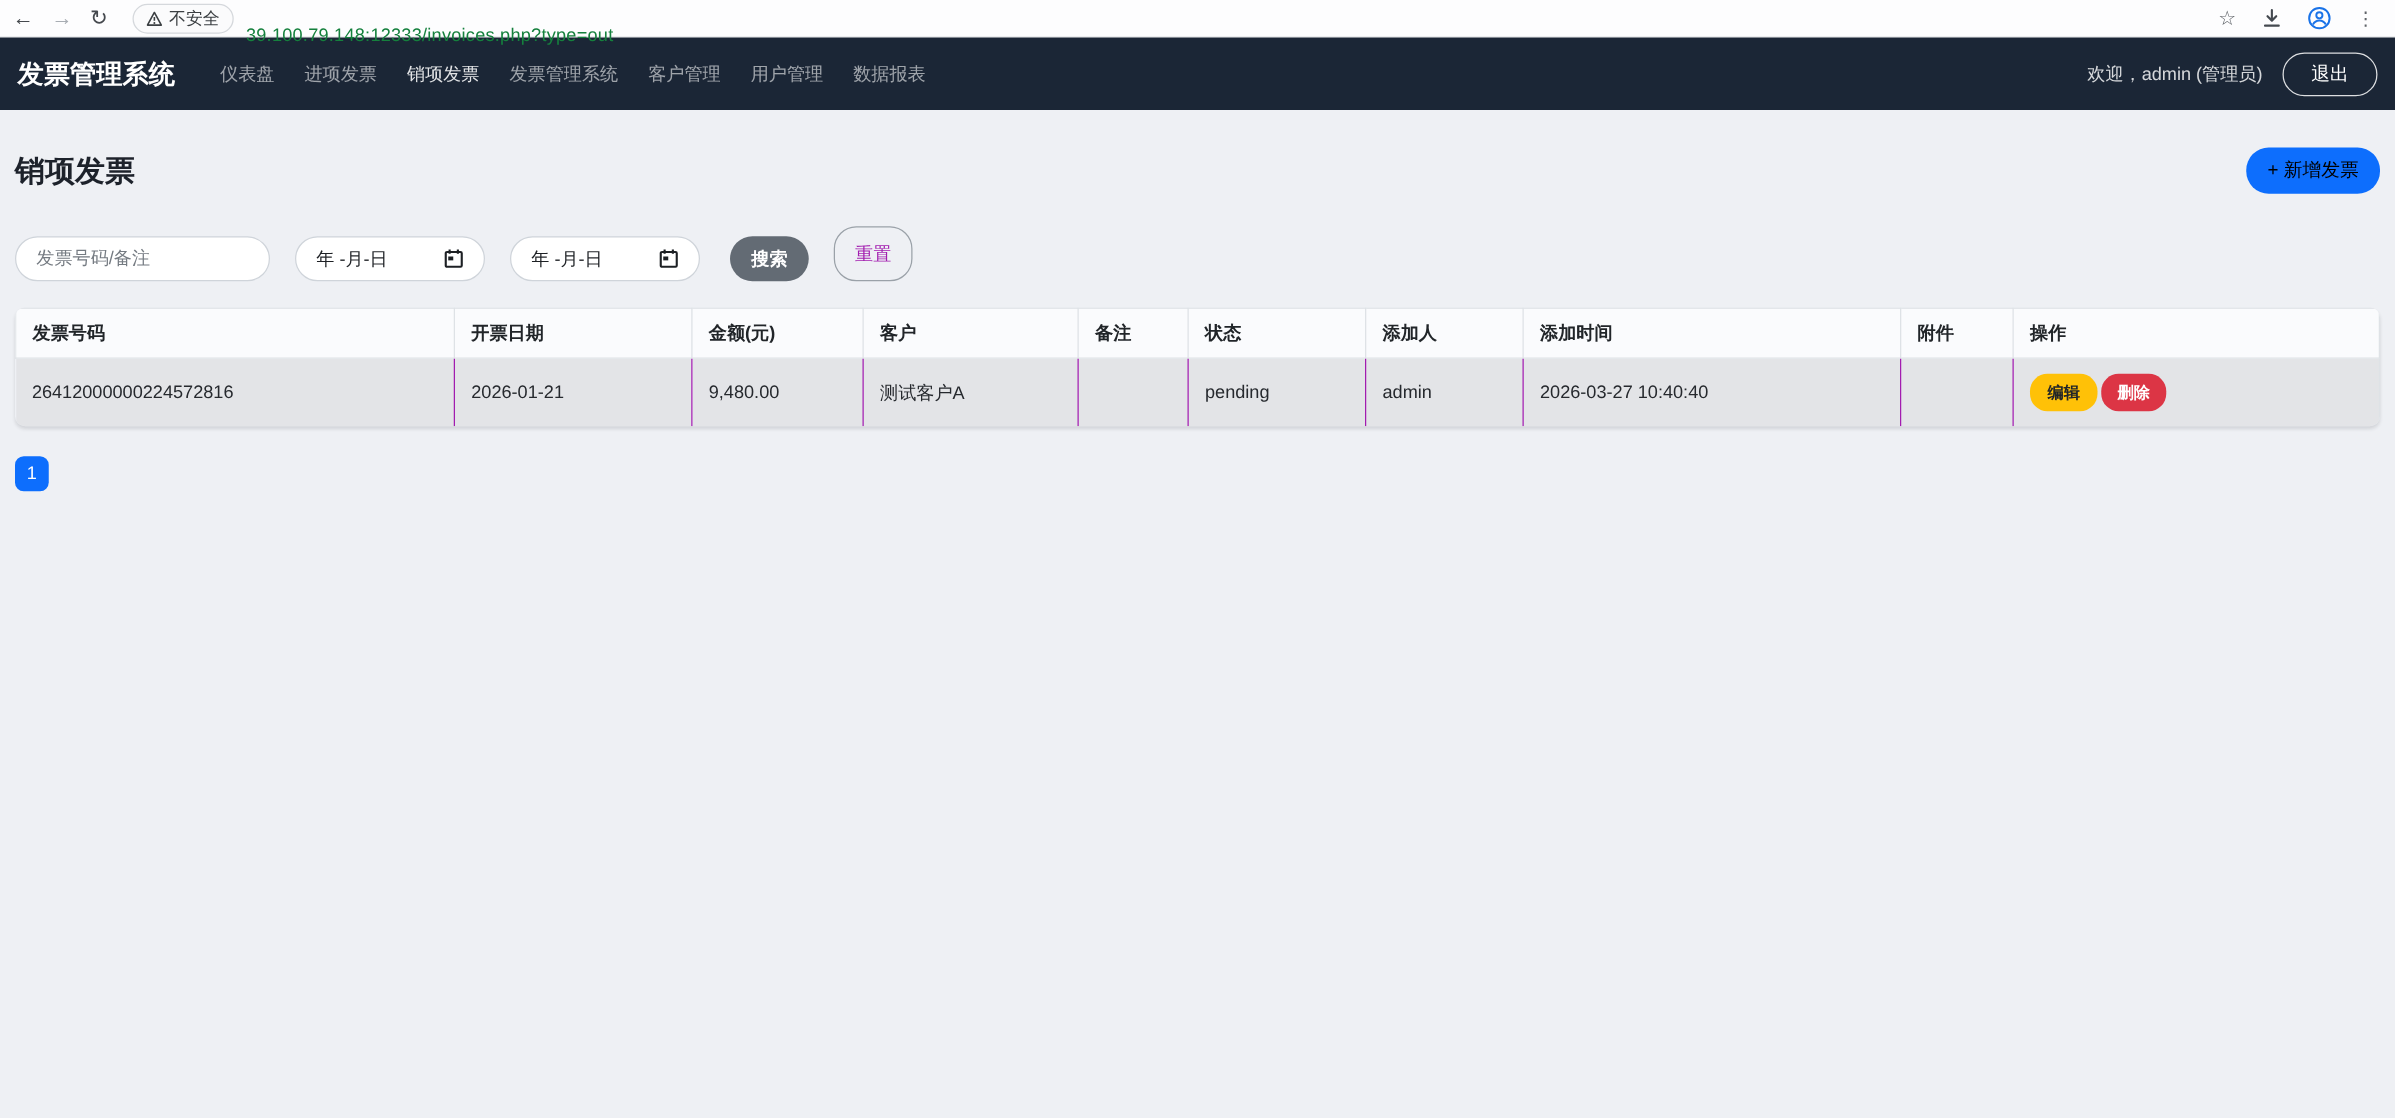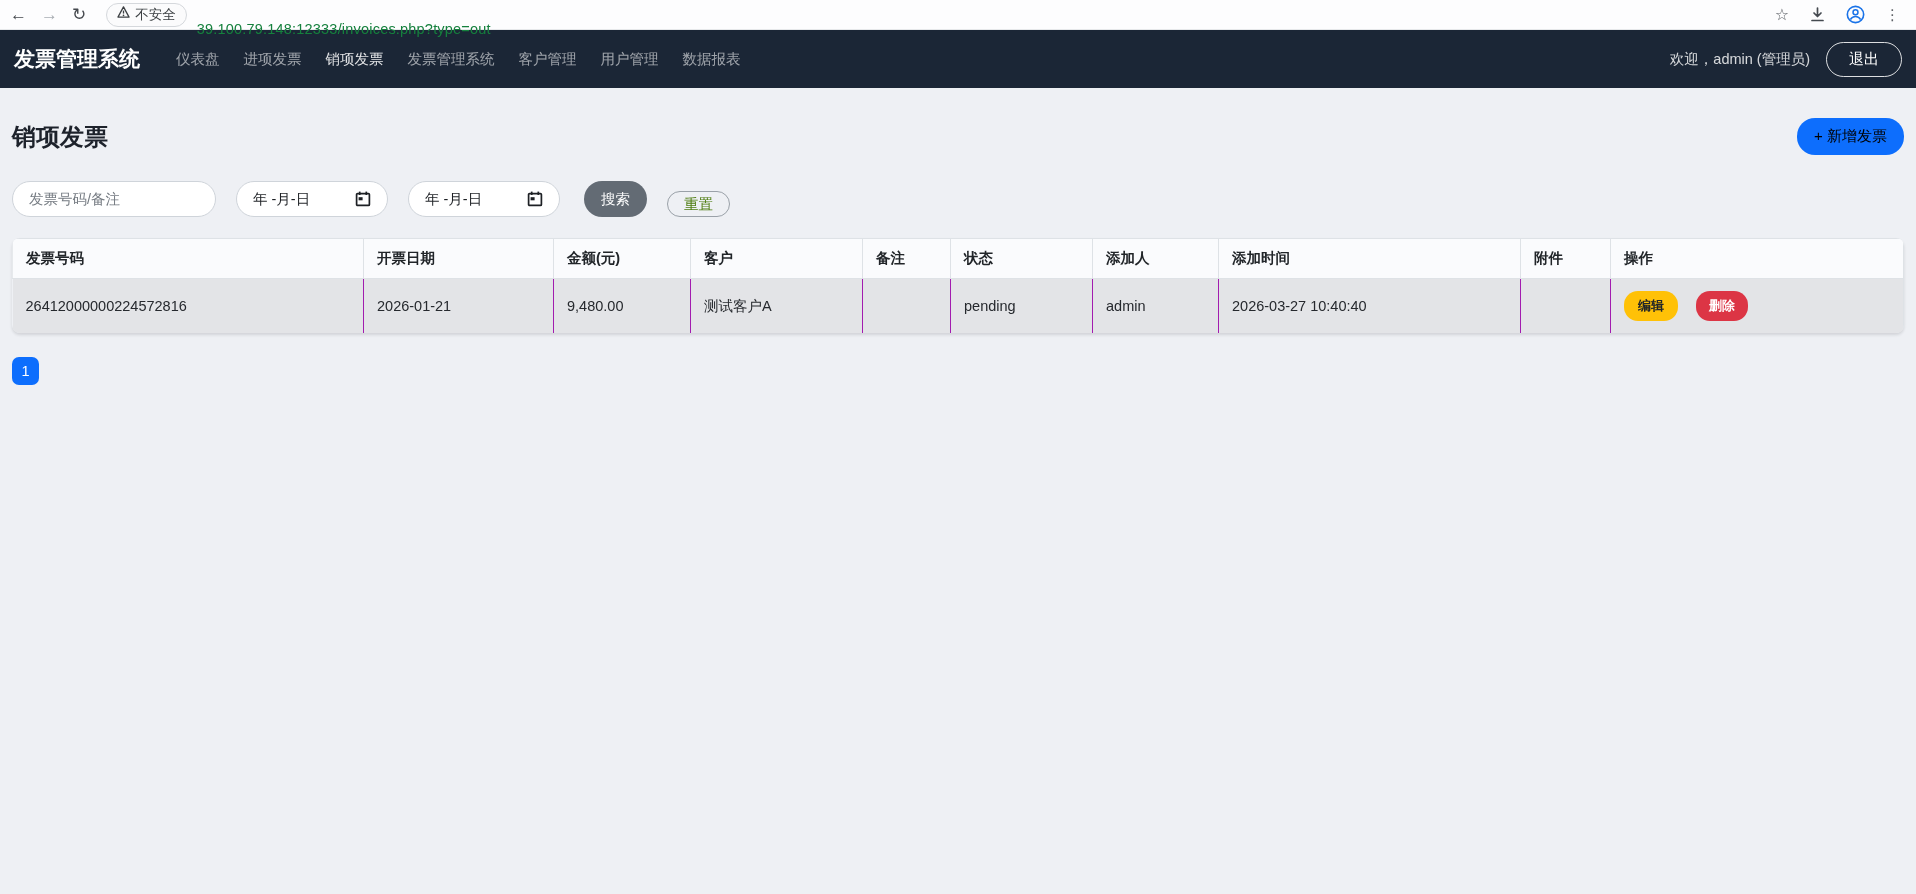--- a/index.html
+++ b/index.html
@@ -19,21 +19,21 @@
     height:30px;background:#fdfdfe;display:flex;align-items:center;
     padding:0 10px;gap:14px;border-bottom:1px solid #e6e8ea;
   }
   .nav-ico{font-size:17px;line-height:1;color:#45494e;cursor:pointer;}
   .nav-ico.disabled{color:#a8adb3;}
   .omnibox{
     flex:1;display:flex;align-items:center;gap:10px;height:24px;
     padding:0 6px;color:#202124;font-size:14.5px;
   }
   .security-chip{
-    display:flex;gap:5px;border:1px solid #d5d8dc;
+    display:flex;align-items:center;gap:5px;border:1px solid #d5d8dc;
     border-radius:12px;background:#fbfbfc;padding:2px 10px;color:#3c4043;
     font-size:13.5px;cursor:pointer;
   }
   .url-text{color:#15803d;letter-spacing:.2px;cursor:text;white-space:nowrap;margin-top:29px;}
   .browser-right{display:flex;align-items:center;gap:20px;margin-left:auto;padding-right:6px;}
   .star{font-size:16px;color:#5f6368;cursor:pointer;}
   .kebab{font-size:15px;color:#5f6368;cursor:pointer;}
   
   .navbar{
     height:58px;background:var(--navbar);display:flex;align-items:center;
@@ -69,45 +69,45 @@
   }
   .keyword-input{width:204px;}
   .keyword-input::placeholder{color:#757b82;opacity:1;}
   .date-input{
     width:152px;display:flex;align-items:center;justify-content:space-between;
     cursor:default;
   }
   .date-input .date-text{color:#1d2024;}
   .btn-search{
     height:36px;background:var(--secondary);color:#fff;border:none;border-radius:18px;
-    padding:0 17px;font-size:14.5px;cursor:pointer;font-family:inherit;margin-left:4px;
+    padding:0 17px;font-size:14.5px;cursor:pointer;font-family:inherit;margin-left:4px;font-weight:bold;
   }
   .btn-reset{
-    height:26px;background:transparent;color:#4d7c0f;border:1px solid #9aa1a8;
+    height:44px;background:transparent;color:#a21caf;border:1px solid #9aa1a8;
     border-radius:18px;padding:0 16px;font-size:14.5px;cursor:pointer;font-family:inherit;
   }
   
   .table-wrap{
     margin-top:21px;border-radius:8px;overflow:hidden;
     box-shadow:0 2px 3px rgba(40,44,52,.14);
   }
   table{width:100%;border-collapse:collapse;table-layout:fixed;}
   thead th{
     background:#fafbfd;border:1px solid #dee2e6;border-left:none;
     text-align:left;font-size:14.5px;font-weight:bold;color:#212529;
     padding:10px 13px;height:40px;
   }
   thead th:first-child{border-left:1px solid #e6e9ec;}
   tbody td{
     background:#e3e4e7;border-right:1px solid #a21caf;
     font-size:14.5px;color:#26292e;padding:12px 13px;height:46px;
     overflow:hidden;white-space:nowrap;
   }
   tbody td:last-child,thead th:last-child{border-right:1px solid #dee2e6;padding-left:13px;}
-  .actions{display:flex;gap:18px;align-items:center;}
+  .actions{display:flex;gap:3px;align-items:center;}
   .btn-edit{
     background:var(--warning);color:#212529;border:none;border-radius:14px;
     padding:6px 14px;font-size:13px;font-weight:bold;cursor:pointer;font-family:inherit;
   }
   .btn-delete{
     background:var(--danger);color:#fff;border:none;border-radius:14px;
     padding:6px 13px;font-size:13px;font-weight:bold;cursor:pointer;font-family:inherit;
   }
   
   .pagination{margin-top:24px;display:flex;gap:6px;}

